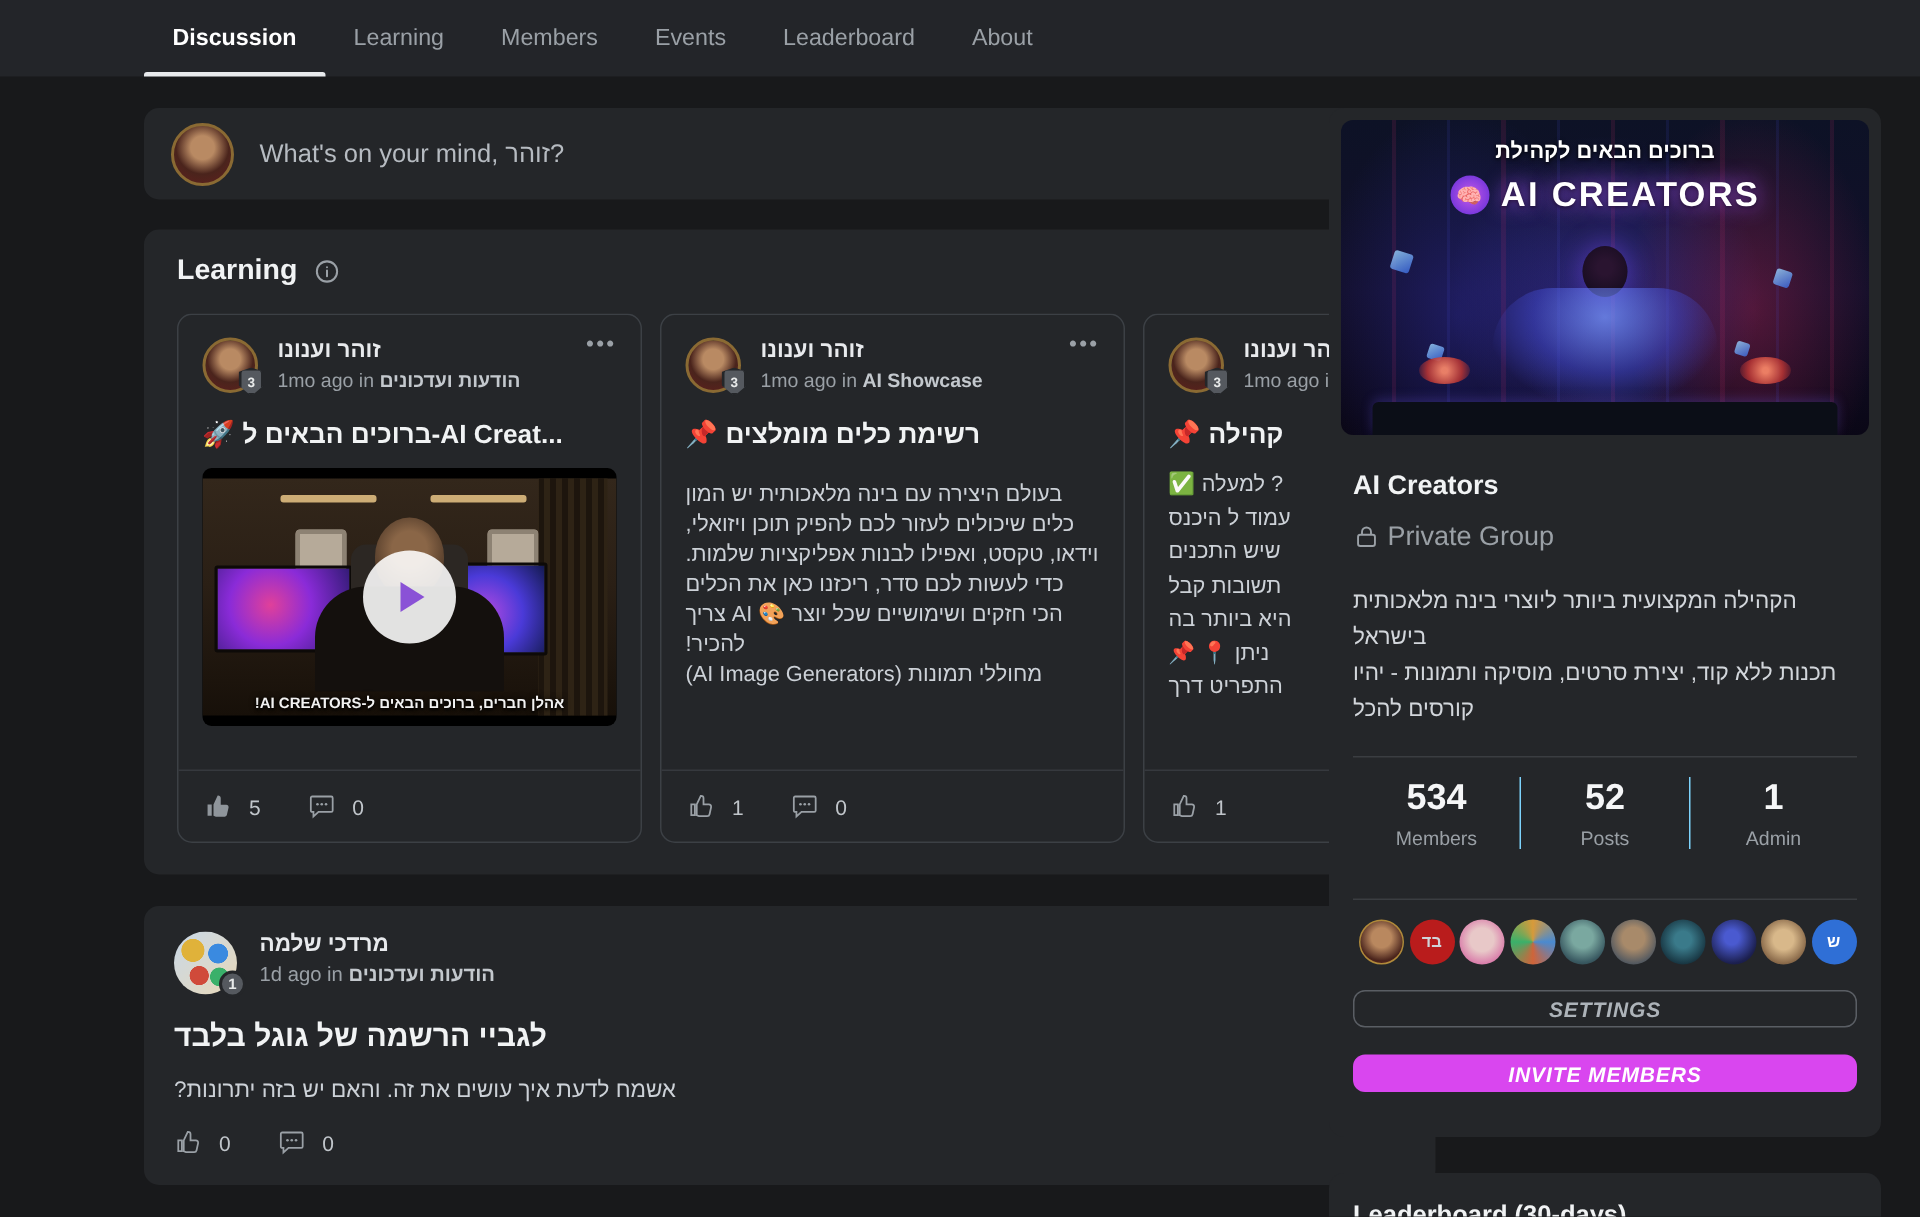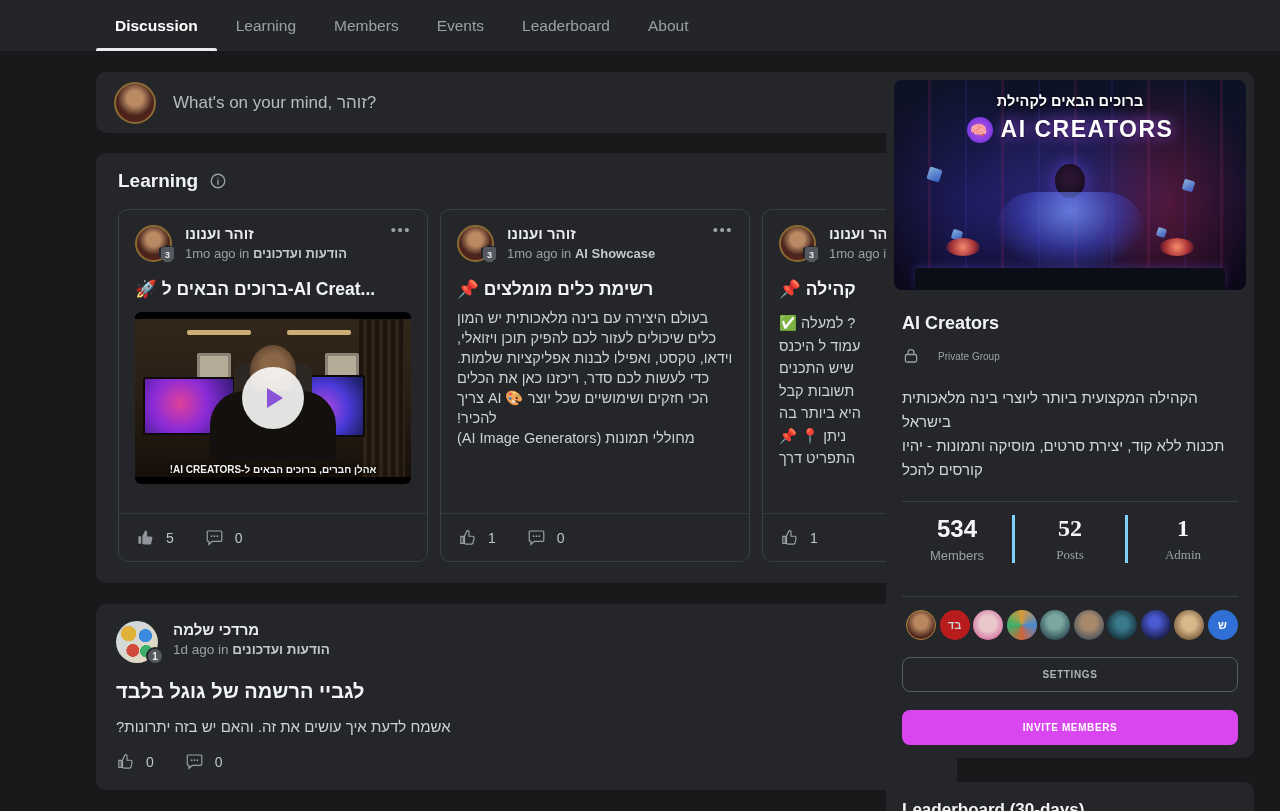--- a/index.html
+++ b/index.html
@@ -46,21 +46,21 @@
   .badge-round { position:absolute; right:-6px; bottom:-2px; width:18px; height:18px; border-radius:50%;
            background:#55595f; border:2px solid #242629; color:#e8eaea; font-size:10px; font-weight:700;
            display:flex; align-items:center; justify-content:center; }
   .fhead-txt { margin-left:13px; min-width:0; }
   .fname { font-size:15px; font-weight:700; color:#e8eaed; white-space:nowrap; overflow:hidden; text-align:left; }
   .fmeta { font-size:13px; color:#9aa0a6; margin-top:4px; white-space:nowrap; overflow:hidden; }
   .fmeta b { color:#c3c8cd; }
   .dots { margin-left:auto; color:#9aa0a6; cursor:pointer; font-size:15px; letter-spacing:1.5px; line-height:10px; }
   .ftitle { margin-top:17px; font-size:17.5px; font-weight:700; color:#f1f3f4;
             white-space:nowrap; overflow:hidden; direction:ltr; text-align:left; }
-  .fbody { margin-top:8px; font-size:14.5px; line-height:20px; color:#ccd1d7;
+  .fbody { margin-top:20px; font-size:14.5px; line-height:20px; color:#ccd1d7;
            text-align:left; white-space:pre-line; }
   .fline { font-size:14.5px; line-height:22.5px; color:#ccd1d7; direction:ltr; text-align:left; white-space:nowrap; }
   .flines { margin-top:12px; }
   .ffoot { position:absolute; left:0; right:0; bottom:0; height:48px; border-top:1px solid #36393e;
            display:flex; align-items:center; padding:0 17px; }
   .react { display:flex; align-items:center; gap:11px; cursor:pointer; }
   .react + .react { margin-left:31px; }
   .rcount { font-size:14px; color:#c0c5ca; }
   
   .vt { position:relative; margin-top:12px; height:172px; border-radius:6px; overflow:hidden; background:#000; }
@@ -127,43 +127,43 @@
        box-shadow:0 0 16px 2px rgba(130,80,255,.4); }
   .b-torso { position:absolute; left:50%; top:112px; width:150px; height:78px; transform:translateX(-50%);
        background:radial-gradient(ellipse at 50% 25%, rgba(120,150,255,.75) 0%, rgba(70,80,220,.45) 45%, transparent 75%);
        border-radius:40px 40px 0 0; }
   .b-hand { position:absolute; top:158px; width:34px; height:18px; border-radius:50%;
        background:radial-gradient(circle,#ff8a6a 10%,#b33434 60%,transparent 100%); opacity:.9; }
   .b-desk { position:absolute; left:6%; right:6%; bottom:0; height:22px; background:#0b0e17;
        border-radius:4px 4px 0 0; box-shadow:0 -2px 8px rgba(120,100,255,.25); }
   .g-info { padding:0 8px; }
   .g-name { margin-top:23px; font-size:18px; font-weight:700; color:#f1f3f4; }
-  .g-priv { margin-top:13px; display:flex; align-items:center; gap:18px; color:#9aa0a6; font-size:10px; }
+  .g-priv { margin-top:13px; display:flex; align-items:center; gap:5px; color:#9aa0a6; font-size:18px; }
   .g-desc { margin-top:21px; font-size:15px; line-height:24px; color:#d2d6db; text-align:left; white-space:pre-line; }
   .g-div { margin-top:19px; border-top:1px solid #3a3d41; }
   .g-stats { display:flex; padding:13px 0 14px; }
   .g-stat { flex:1; text-align:center; }
-  .g-stat + .g-stat { border-left:3px solid #7dd3fc;font-family:Liberation Serif, serif; }
+  .g-stat + .g-stat { border-left:1px solid #7dd3fc; }
   .g-num { font-size:24px; font-weight:700; color:#f5f6f7; }
   .g-lab { margin-top:5px; font-size:13px; color:#9aa0a6; }
   .g-avs { display:flex; gap:3.5px; padding:13px 4px 0; }
   .gav { width:30px; height:30px; border-radius:50%; flex:none; display:flex; align-items:center; justify-content:center;
          font-size:11px; font-weight:700; color:#cfd3d8; cursor:pointer; }
   .gav1 { background:radial-gradient(circle at 50% 40%,#b9885f 30%,#4a241c 70%,#6b2020 100%); border:1px solid #b08a3a; }
   .gav2 { background:#b91c1c; }
   .gav3 { background:radial-gradient(circle at 50% 45%,#e8c8c8 35%,#d878a8 75%,#b85888 100%); }
   .gav4 { background:conic-gradient(#d89a3a,#4a8ad0,#d0643a,#3ab06a,#d89a3a); }
   .gav5 { background:radial-gradient(circle at 50% 40%,#7aa8a0 30%,#3a5a62 70%,#22343a 100%); }
   .gav6 { background:radial-gradient(circle at 50% 42%,#a88a6a 32%,#555a60 72%,#3a3e44 100%); }
   .gav7 { background:radial-gradient(circle at 50% 45%,#3a7a8a 25%,#16323e 75%,#0d1e26 100%); }
   .gav8 { background:radial-gradient(circle at 45% 40%,#4a5ad0 20%,#1c2050 70%,#10122e 100%); }
   .gav9 { background:radial-gradient(circle at 50% 45%,#d8b88a 30%,#8a6a4a 70%,#55402a 100%); }
   .gav10 { background:#2f6fd6; color:#fff; }
-  .g-btn { margin:0 8px; height:35px; border-radius:8px; display:flex; align-items:center; justify-content:center;
-           font-size:10px; font-weight:700; letter-spacing:.6px; cursor:pointer; }
+  .g-btn { margin:0 8px; height:25px; border-radius:8px; display:flex; align-items:center; justify-content:center;
+           font-size:14px; font-weight:700; letter-spacing:.6px; cursor:pointer;font-style:italic; }
   .btn-settings { margin-top:17px; border:1px solid #5a5e64; color:#adb3b9; background:transparent; }
   .btn-invite { margin-top:18px; background:#d946ef; color:#ffffff; }
   .lb-card { margin-top:24px; padding:18px 16px 40px; border-radius:10px; }
   .lb-title { font-size:17px; font-weight:700; color:#f1f3f4; }
   .ic { display:inline-flex; }
   [dir="auto"] { unicode-bidi:plaintext; }
 </style>
 </head>
 <body>
 

